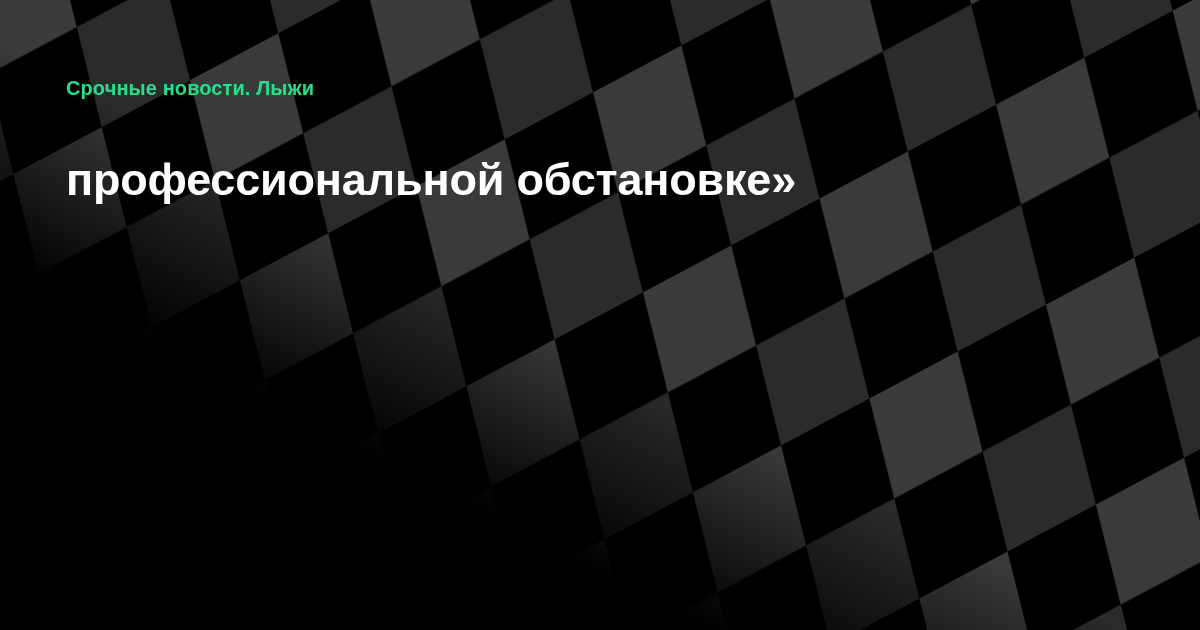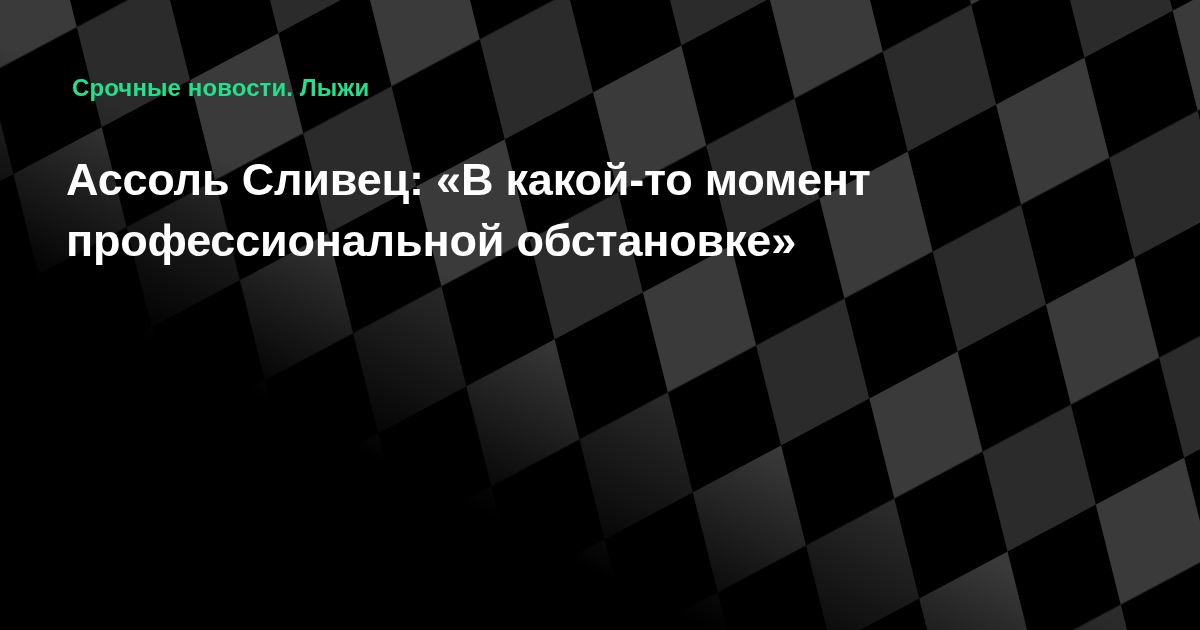--- a/index.html
+++ b/index.html
@@ -32,26 +32,25 @@
 
   
   .content {
     position: relative;
     z-index: 2;
     padding: 74px 0 0 66px;
   }
 
   .kicker {
     color: #23e08c;
-    font-size: 24px;
+    font-size: 20px;
     font-weight: bold;
     letter-spacing: 0.1px;
     line-height: 28px;
     white-space: nowrap;
-    margin-left: 6px;
   }
 
   .headline {
     margin-top: 47px;
     color: #ffffff;
     font-size: 45px;
     font-weight: bold;
     line-height: 61px;
     letter-spacing: -0.2px;
     max-width: 905px;
@@ -87,18 +86,17 @@
 
     <rect x="0" y="0" width="1200" height="630" fill="#000000"></rect>
     <rect x="-200" y="-200" width="1700" height="1100" fill="url(#harlequin)" mask="url(#diagMask)"></rect>
   </svg>
 
   <div class="content">
 
     <div class="kicker">Срочные новости. Лыжи</div>
 
     <h1 class="headline">
-      <span class="hl-line">Ассоль Сливец: «В какой-то момент</span>
       <span class="hl-line">профессиональной обстановке»</span>
     </h1>
 
   </div>
 </div>
 
 </body></html>

